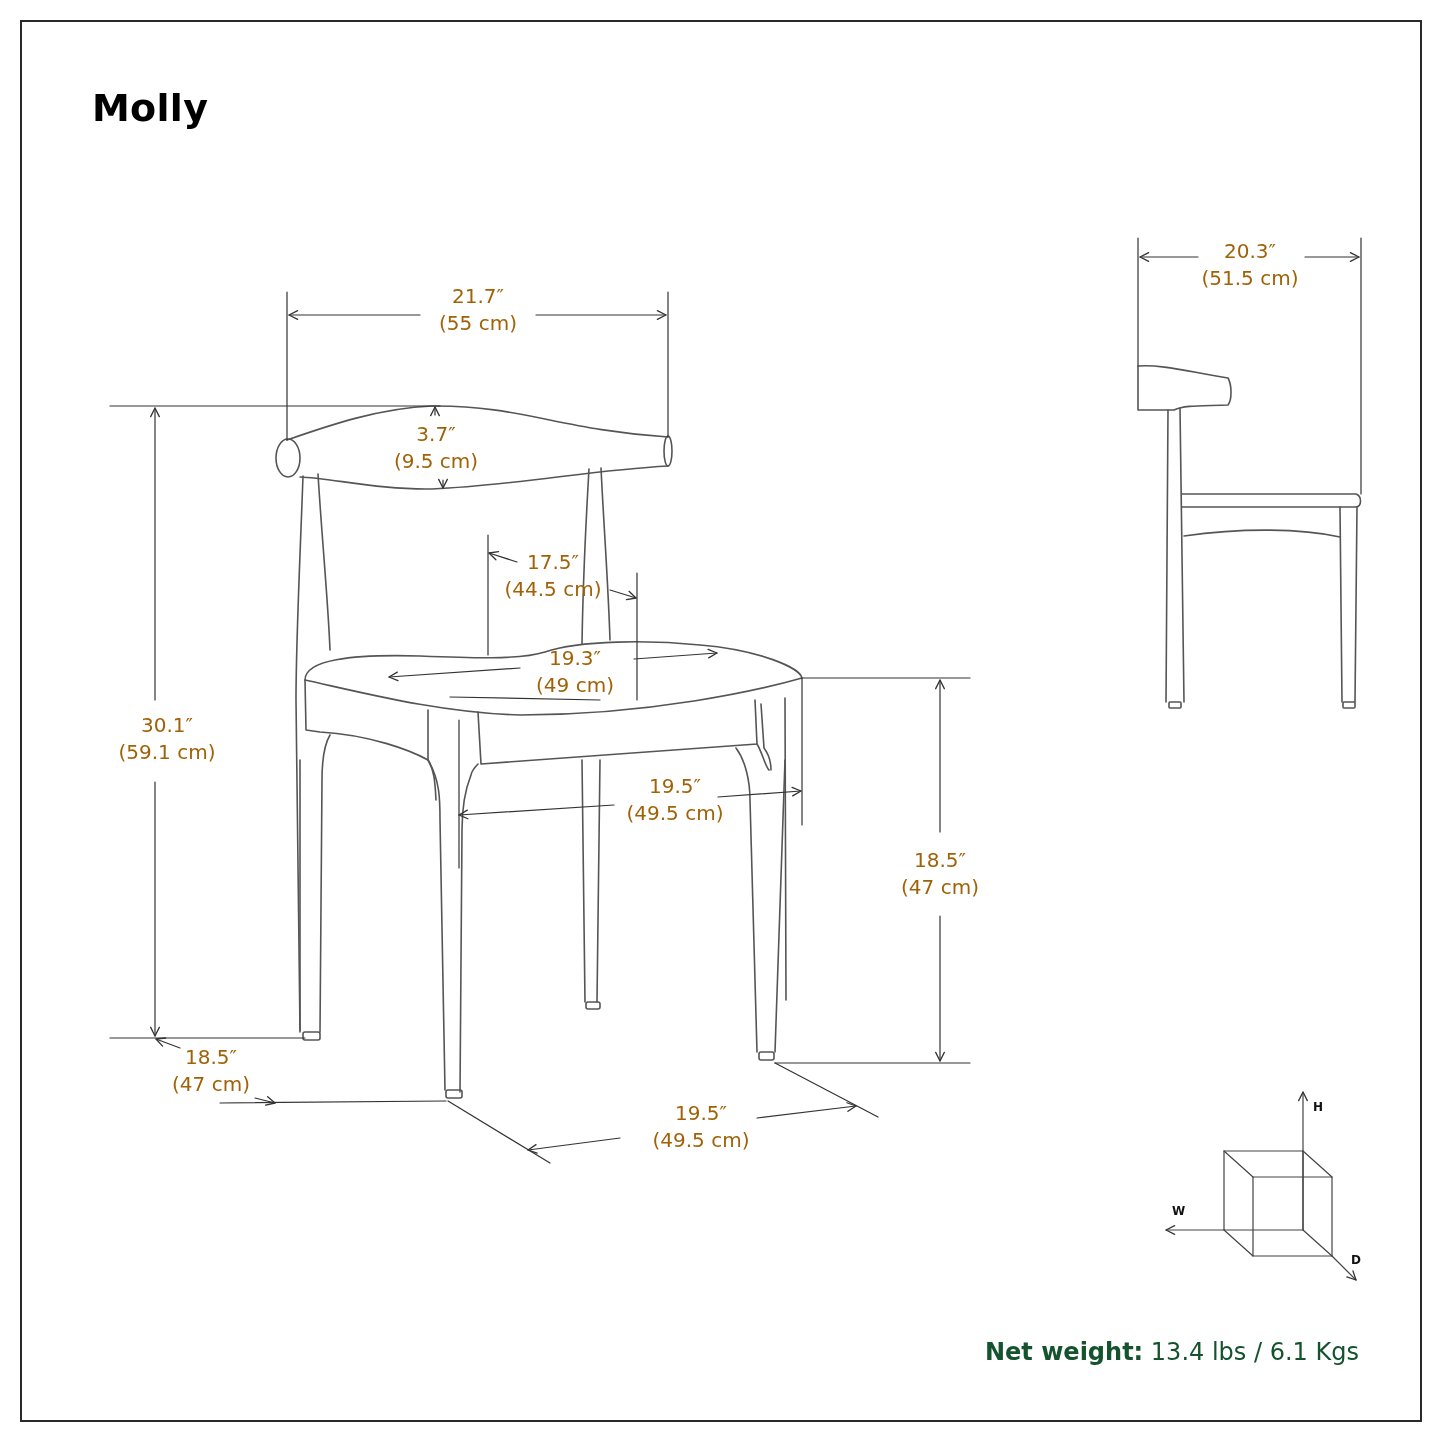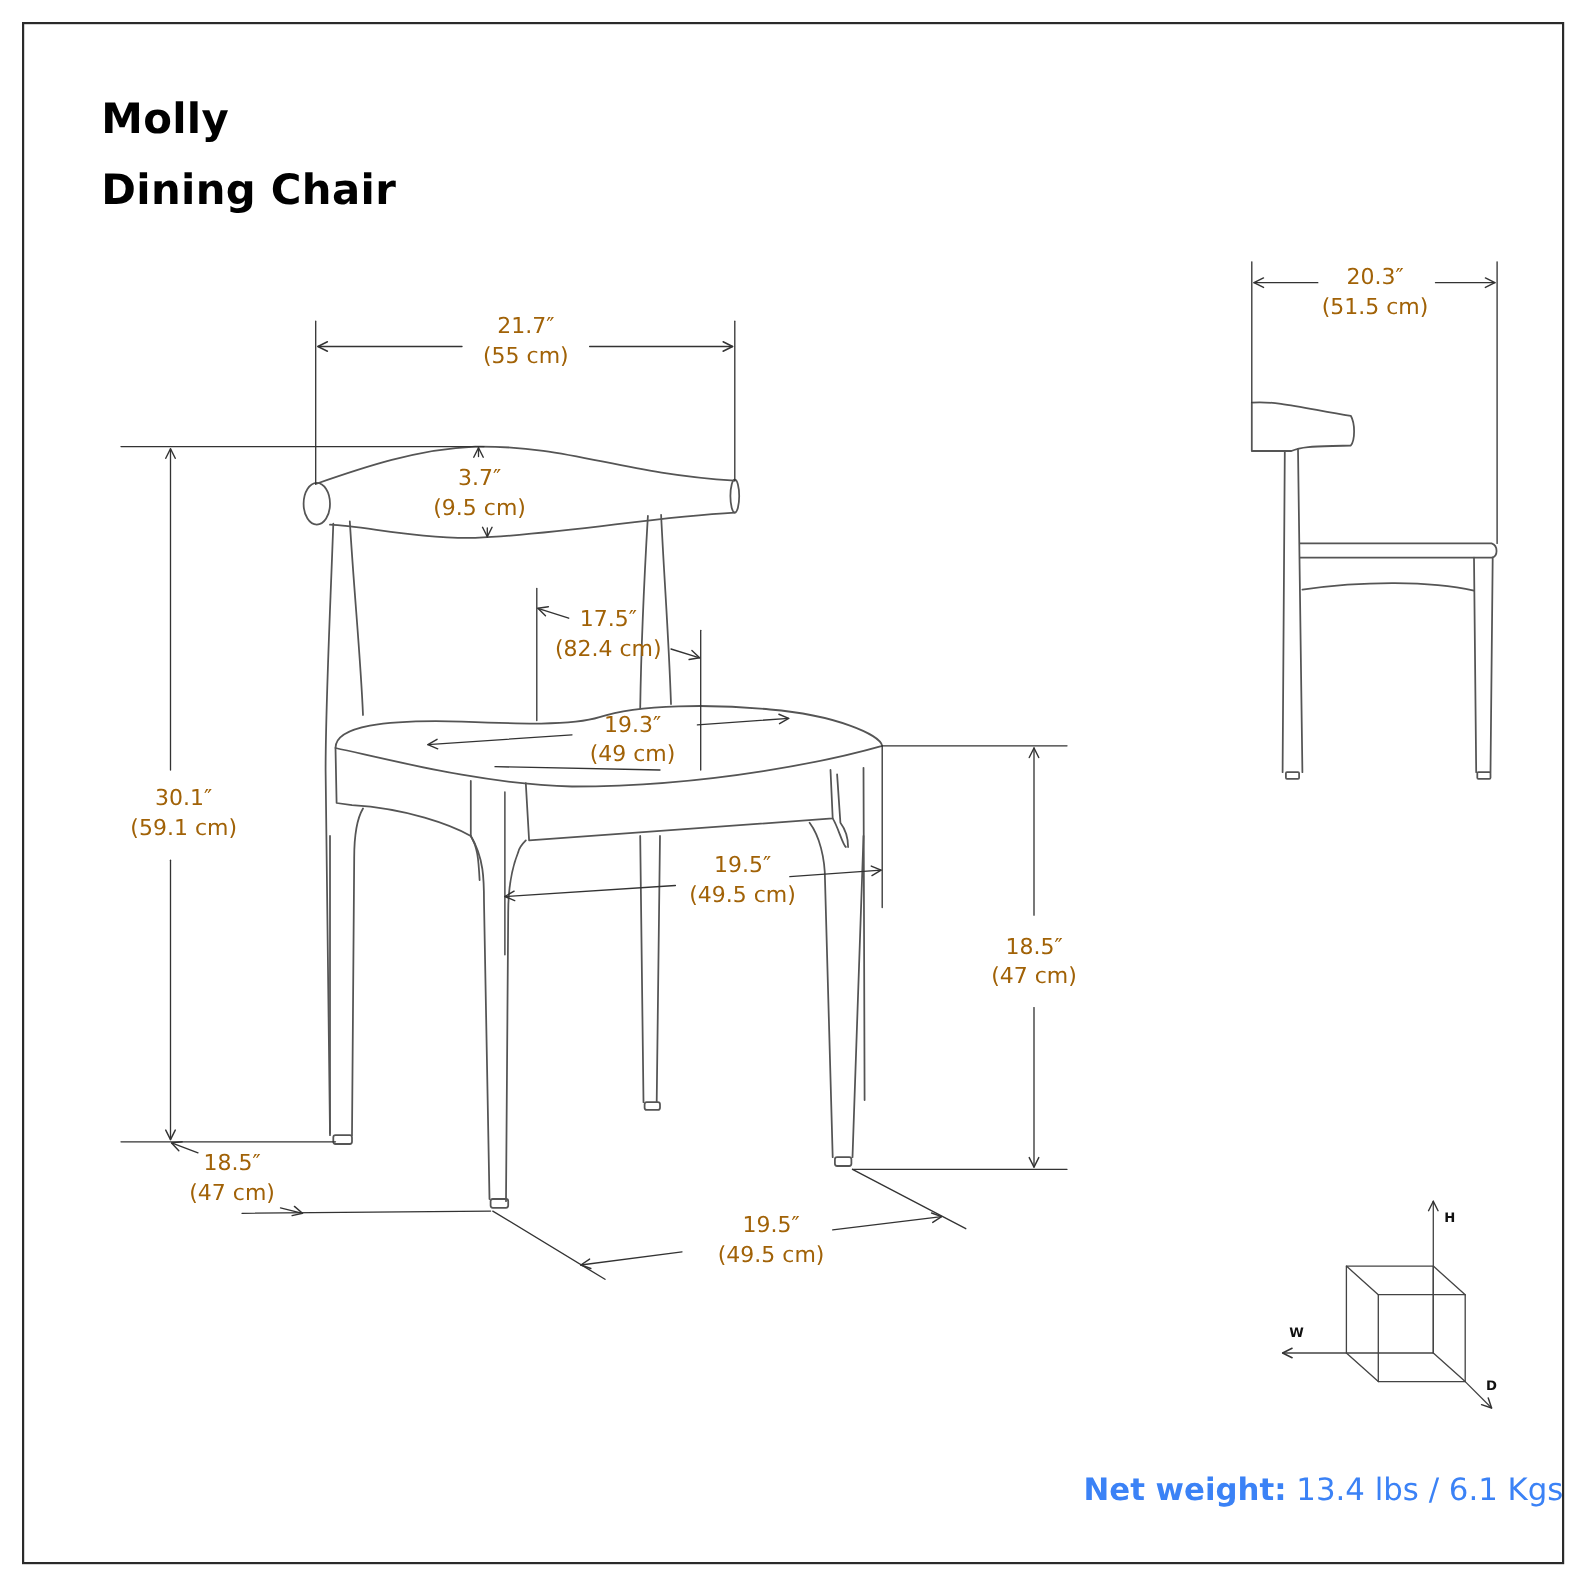--- a/index.html
+++ b/index.html
@@ -6,32 +6,31 @@
   body { width: 1445px; height: 1445px; position: relative; overflow: hidden;
          font-family: "DejaVu Sans", sans-serif; color: #111; }
   .frame { position: absolute; left: 20px; top: 20px; width: 1402px; height: 1402px;
            border: 2px solid #2a2a2a; box-sizing: border-box; }
   .title { position: absolute; left: 76px; top: 68px; font-family: "DejaVu Sans", sans-serif;
            font-weight: bold; font-size: 38px; line-height: 48px; color: #000; letter-spacing: 0.3px; }
   .title div { margin: 16px; }
   svg.drawing { position: absolute; left: 0; top: 0; }
   .lbl { position: absolute; text-align: center; font-size: 20px; line-height: 27px; color: #a16207;
          white-space: nowrap; transform: translateX(-50%); background: transparent; }
-  .weight { position: absolute; left: 985px; top: 1138px; font-size: 28px; color: #3b82f6; white-space: nowrap; }
+  .weight { position: absolute; left: 985px; top: 1138px; font-size: 24px; color: #14532d; white-space: nowrap; }
   .weight b { font-weight: bold; }
   .axis-lbl { position: absolute; font-weight: bold; font-size: 12px; color: #111; }
 </style>
 </head>
 <body>
 
 <div class="frame"></div>
 
 <div class="title">
   <div>Molly</div>
-  <div>Dining Chair</div>
 </div>
 
 <svg class="drawing" width="1445" height="1445" viewBox="0 0 1445 1445" fill="none" stroke="#555" stroke-width="1.6" stroke-linecap="round" stroke-linejoin="round">
   <defs>
     <marker id="arr" viewBox="0 0 10 10" refX="9" refY="5" markerWidth="9" markerHeight="9" orient="auto-start-reverse">
       <path d="M1,1 L9,5 L1,9" fill="none" stroke="#333" stroke-width="1.2"></path>
     </marker>
   </defs>
 
   <g>
@@ -143,21 +142,21 @@
 <div class="lbl" style="left:478px; top:283px;">
   <div>21.7″</div>
   <div>(55 cm)</div>
 </div>
 <div class="lbl" style="left:436px; top:421px;">
   <div>3.7″</div>
   <div>(9.5 cm)</div>
 </div>
 <div class="lbl" style="left:553px; top:549px;">
   <div>17.5″</div>
-  <div>(82.4 cm)</div>
+  <div>(44.5 cm)</div>
 </div>
 <div class="lbl" style="left:575px; top:645px;">
   <div>19.3″</div>
   <div>(49 cm)</div>
 </div>
 <div class="lbl" style="left:167px; top:712px;">
   <div>30.1″</div>
   <div>(59.1 cm)</div>
 </div>
 <div class="lbl" style="left:675px; top:773px;">

